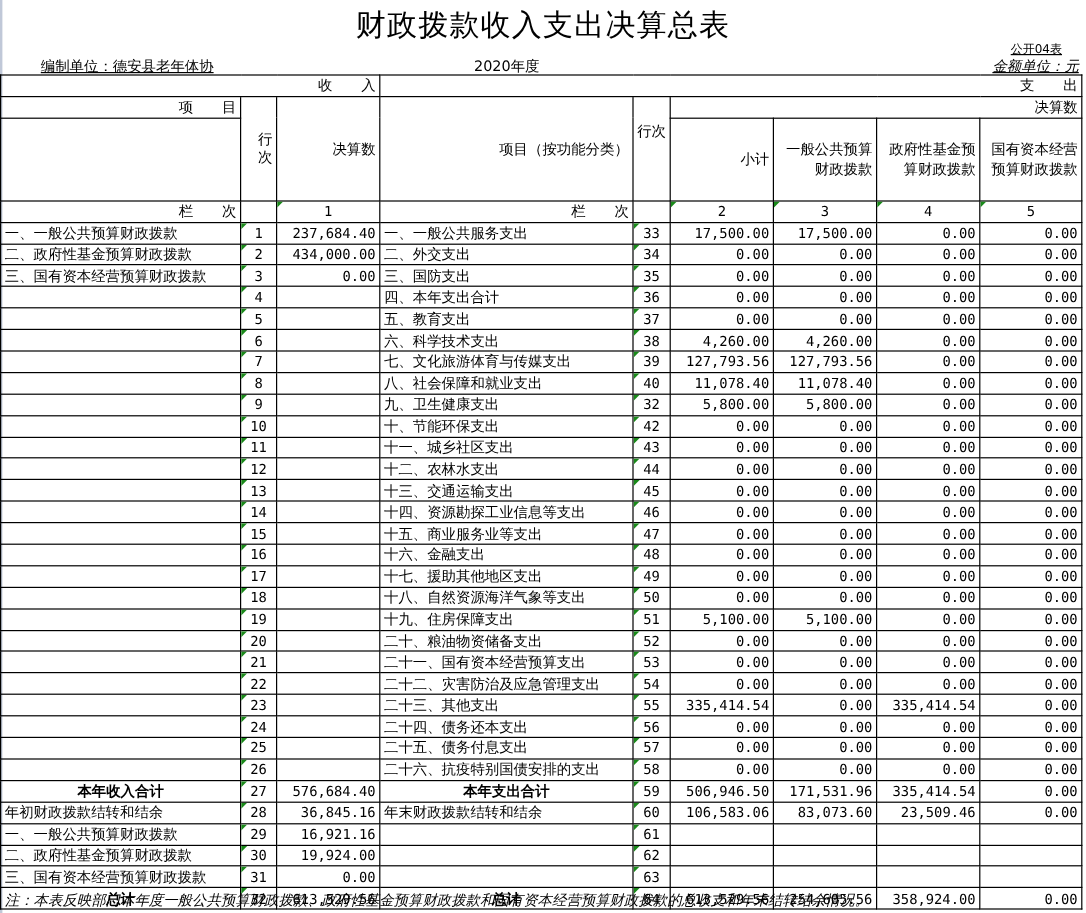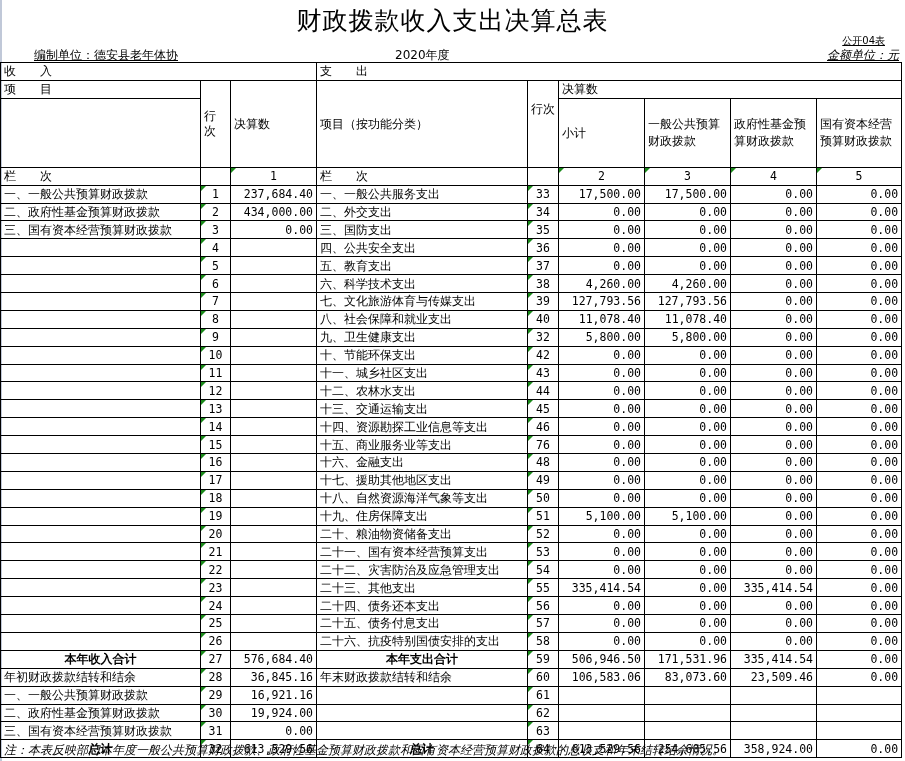--- a/index.html
+++ b/index.html
@@ -10,21 +10,21 @@
            font-size:25px; letter-spacing:1px; font-family:"DejaVu Sans", sans-serif; }
   .form-no { position:absolute; right:20px; top:34px; font-size:10px;text-decoration:underline; }
   .meta { position:absolute; top:47px; font-size:12px; text-decoration:underline; }
   .meta.unit { left:4px;margin-left:30px; }
   .meta.year { left:395px; text-decoration:none;text-align:right; }
   .meta.currency { right:6px;font-style:italic; }
   table.main { position:absolute; left:0; top:62px; border-collapse:collapse;
                table-layout:fixed; width:901px; font-size:12px; }
   table.main td { border:1px solid #000; padding:0 3px; height:16.9px; line-height:16px;
                   white-space:nowrap; overflow:hidden; position:relative; }
-  td.c { text-align:left;margin-top:37px; }
+  td.c { text-align:right;margin-top:37px; }
   td.r { text-align:right; font-family:"DejaVu Sans Mono", monospace; font-size:11.5px; }
   td.n { text-align:center; font-family:"DejaVu Sans Mono", monospace; font-size:11.5px; }
   td.b { font-weight:bold; text-align:center; }
   td.flag::before { content:""; position:absolute; left:0; top:0; width:0; height:0;
                     border-top:5px solid #1a8a1a; border-right:5px solid transparent; }
   tr.tall td { height:68px; }
   .note { position:absolute; left:4px; top:742px; font-size:12px;font-style:italic; }
 </style>
 </head>
 <body>
@@ -109,21 +109,21 @@
         <td class="n flag">35</td>
         <td class="r">0.00</td>
         <td class="r">0.00</td>
         <td class="r">0.00</td>
         <td class="r">0.00</td>
       </tr>
       <tr>
         <td></td>
         <td class="n flag">4</td>
         <td class="r"></td>
-        <td>四、公共安全支出</td>
+        <td>四、本年支出合计</td>
         <td class="n flag">36</td>
         <td class="r">0.00</td>
         <td class="r">0.00</td>
         <td class="r">0.00</td>
         <td class="r">0.00</td>
       </tr>
       <tr>
         <td></td>
         <td class="n flag">5</td>
         <td class="r"></td>
@@ -231,21 +231,21 @@
         <td class="r">0.00</td>
         <td class="r">0.00</td>
         <td class="r">0.00</td>
         <td class="r">0.00</td>
       </tr>
       <tr>
         <td></td>
         <td class="n flag">15</td>
         <td class="r"></td>
         <td>十五、商业服务业等支出</td>
-        <td class="n flag">76</td>
+        <td class="n flag">47</td>
         <td class="r">0.00</td>
         <td class="r">0.00</td>
         <td class="r">0.00</td>
         <td class="r">0.00</td>
       </tr>
       <tr>
         <td></td>
         <td class="n flag">16</td>
         <td class="r"></td>
         <td>十六、金融支出</td>

